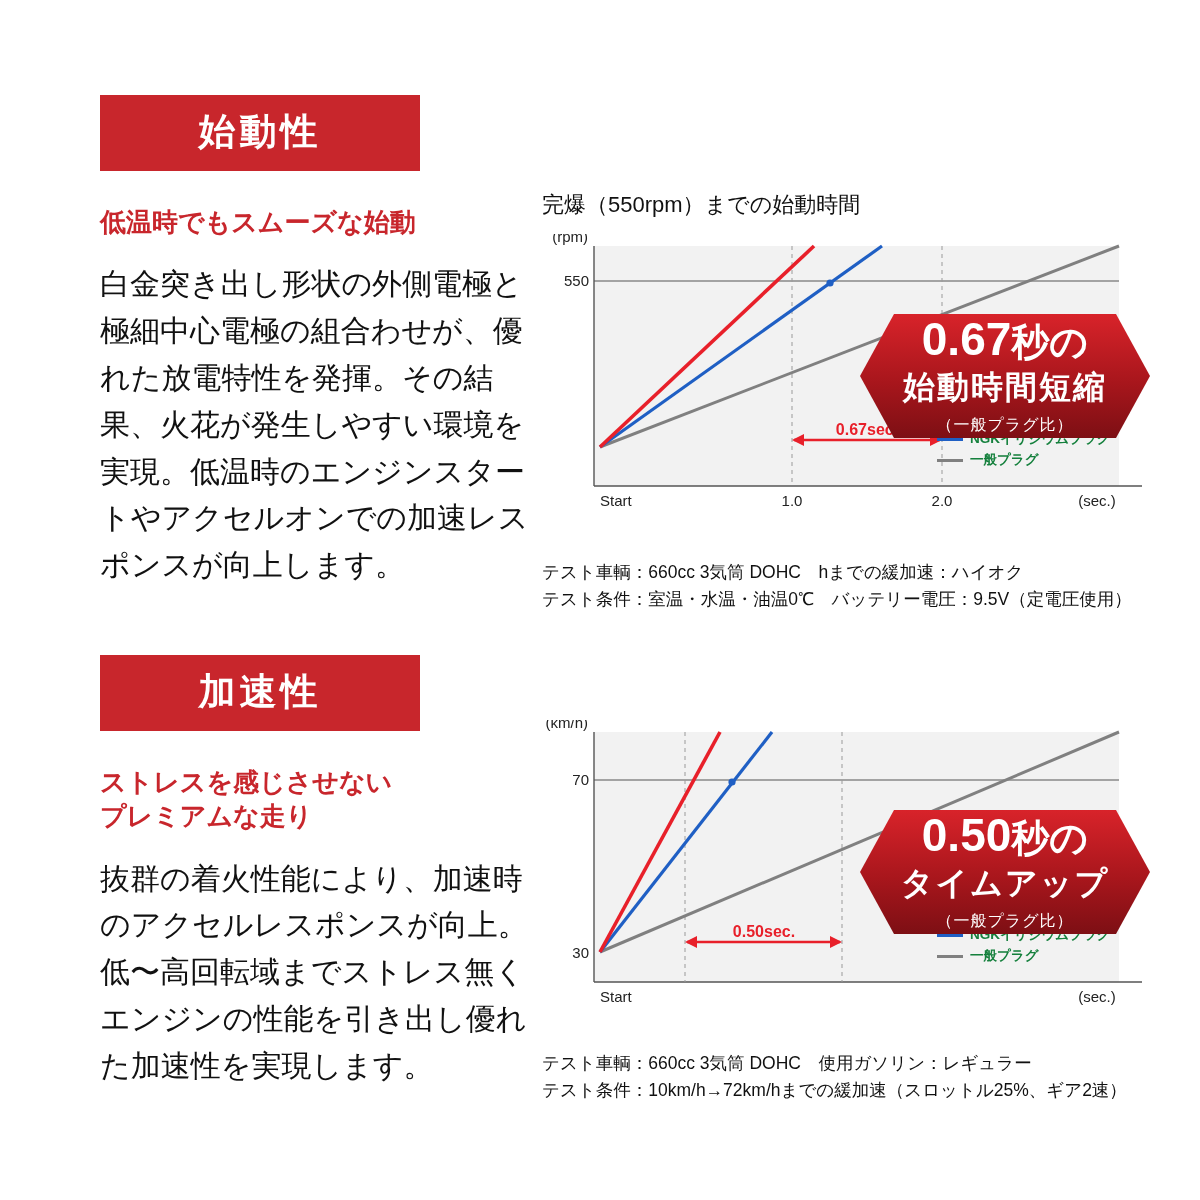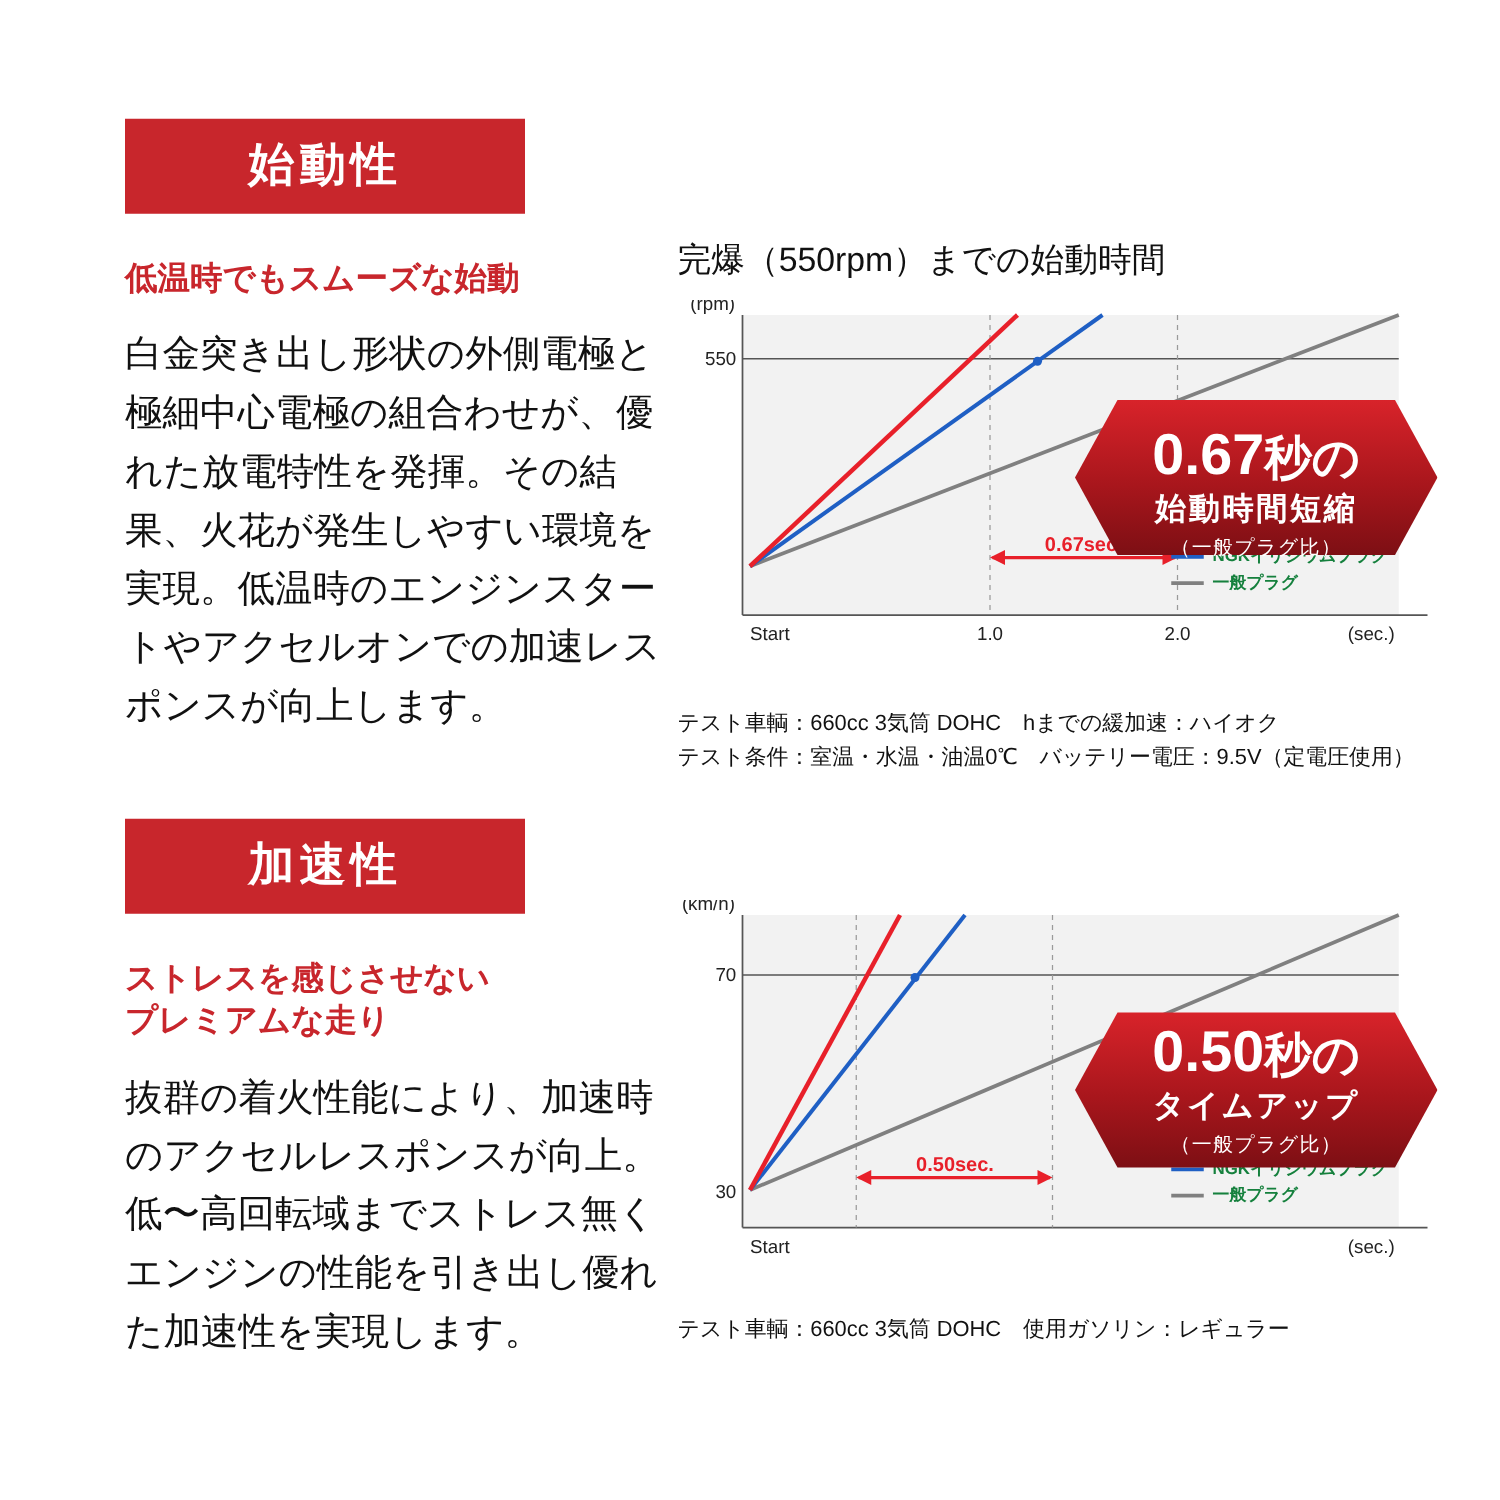--- a/index.html
+++ b/index.html
@@ -40,21 +40,21 @@
     font-size:30px;
     line-height:1.56;
     letter-spacing:0px;
     margin-top:22px;
     color:#111;
   }
 
   
   .right-col { position:absolute; left:542px; width:640px; }
   .chart-title {
-    font-size:27px;
+    font-size:22px;
     color:#111;
     letter-spacing:0px;
     margin-bottom:14px;
     white-space:nowrap;
   }
   .chart-box { position:relative; width:630px; }
   .chart-svg { display:block; }
 
   .notes { margin-top:10px; font-size:17.5px; line-height:1.55; color:#111; }
   .notes div { white-space:nowrap; }
@@ -66,21 +66,21 @@
     text-align:center;
     width:270px;
     height:120px;
     display:flex;
     flex-direction:column;
     align-items:center;
     justify-content:center;
   }
   .callout .big { font-size:38px; font-weight:bold; line-height:1.0; letter-spacing:0px; }
   .callout .big .num { font-size:46px; }
-  .callout .sub { font-size:25px; font-weight:bold; margin-top:4px; letter-spacing:2px;}
+  .callout .sub { font-size:32px; font-weight:bold; margin-top:4px; letter-spacing:2px;}
   .callout .tiny { font-size:16px; margin-top:5px; letter-spacing:1px; }
 
   .legend { position:absolute; font-size:13.5px; line-height:1.55; }
   .legend .row { display:flex; align-items:center; white-space:nowrap; }
   .legend .swatch { display:inline-block; width:26px; height:3px; margin-right:7px; }
   .legend .lbl { font-weight:bold; color:#15803d; }
 </style>
 </head>
 <body>
 
@@ -148,21 +148,21 @@
       <svg width="290" height="140" viewBox="0 0 290 140" style="position:absolute; left:318px; top:72px;">
         <defs>
           <linearGradient id="cg1" x1="0" y1="0" x2="0" y2="1">
             <stop offset="0%" stop-color="#d8232a"></stop>
             <stop offset="55%" stop-color="#a8161c"></stop>
             <stop offset="100%" stop-color="#7d0f14"></stop>
           </linearGradient>
         </defs>
         <polygon points="0,70 34,8 256,8 290,70 256,132 34,132" fill="url(#cg1)"></polygon>
       </svg>
-      <div class="callout" style="left:328px; top:94px;">
+      <div class="callout" style="left:328px; top:82px;">
         <div class="big">
           <span class="num">0.67</span><span>秒の</span>
         </div>
         <div class="sub">始動時間短縮</div>
         <div class="tiny">（一般プラグ比）</div>
       </div>
     </div>
 
     <div class="notes">
       <div>テスト車輌：660cc 3気筒 DOHC　hまでの緩加速：ハイオク</div>
@@ -241,15 +241,16 @@
         <div class="big">
           <span class="num">0.50</span><span>秒の</span>
         </div>
         <div class="sub">タイムアップ</div>
         <div class="tiny">（一般プラグ比）</div>
       </div>
     </div>
 
     <div class="notes">
       <div>テスト車輌：660cc 3気筒 DOHC　使用ガソリン：レギュラー</div>
+      <div>テスト条件：10km/h→72km/hまでの緩加速（スロットル25%、ギア2速）</div>
     </div>
   </div>
 </div>
 
 </body></html>

